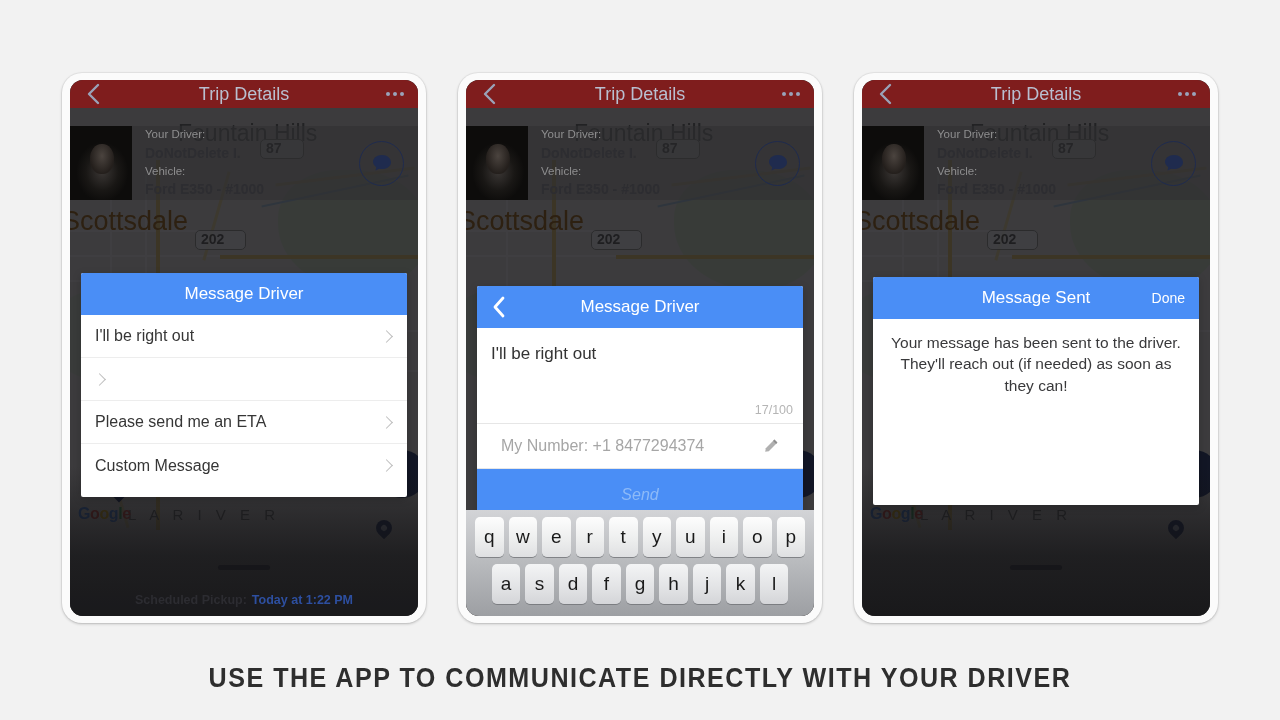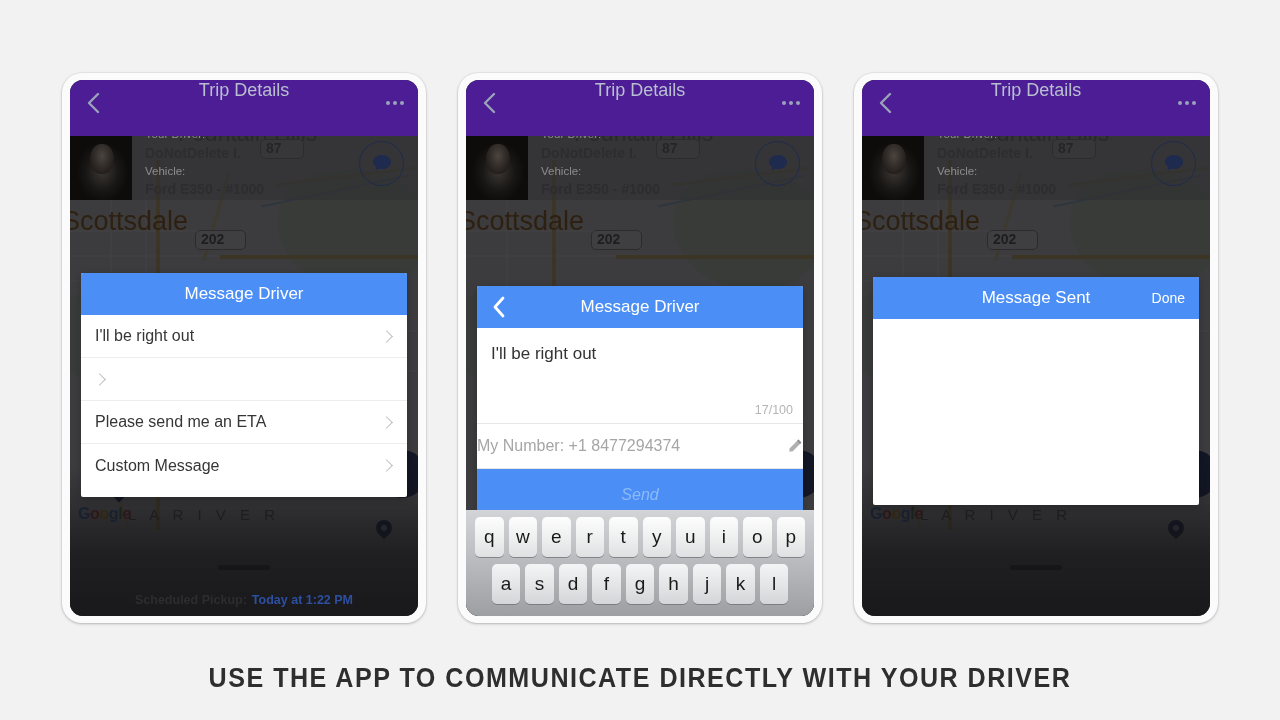--- a/index.html
+++ b/index.html
@@ -156,24 +156,24 @@
   }
   .dim-bottom {
     position: absolute; left:0; right:0; bottom: 0; height: 150px;
     background: linear-gradient(to bottom, rgba(20,20,22,0) 0%, rgba(20,20,22,0.72) 60%, rgba(20,20,22,0.88) 100%);
     pointer-events: none;
   }
 
   
   .navbar {
     position: absolute; top: 0; left: 0; right: 0;
-    height: 56px;
-    background: #4c1d95;
-    display: flex;
-    align-items: flex-start;
+    height: 28px;
+    background: #7f1d1d;
+    display: flex;
+    align-items: center;
     z-index: 6;
   }
   .nav-back {
     width: 46px; height: 46px;
     display: flex; align-items: center; justify-content: center;
   }
   .nav-back svg { display: block; }
   .nav-title {
     flex: 1;
     text-align: center;
@@ -342,21 +342,21 @@
   .counter {
     position: absolute;
     right: 10px; bottom: 6px;
     font-size: 12.5px;
     color: #b5b5b5;
   }
   .number-row {
     height: 45px;
     display: flex;
     align-items: center;
-    padding: 0 0;
+    padding: 0 24px;
     border-bottom: 1px solid #e6e6e6;
     position: relative;
   }
   .number-text { font-size: 16px; color: #a6a6a6; flex: 1; }
   .pencil { width: 17px; height: 17px; }
   .send-btn {
     height: 52px;
     background: #4a8ef6;
     display: flex;
     align-items: center;
@@ -702,20 +702,21 @@
         </div>
       </div>
 
       <div class="home-indicator"></div>
 
       <div class="dialog dialog-3">
         <div class="dlg-header">
           <div class="dlg-title">Message Sent</div>
           <div class="dlg-done">Done</div>
         </div>
+        <div class="confirm-body">Your message has been sent to the driver. They'll reach out (if needed) as soon as they can!</div>
       </div>
 
     </div>
   </div>
 
 </div>
 
 <div class="caption">USE THE APP TO COMMUNICATE DIRECTLY WITH YOUR DRIVER</div>
 
 </body></html>

